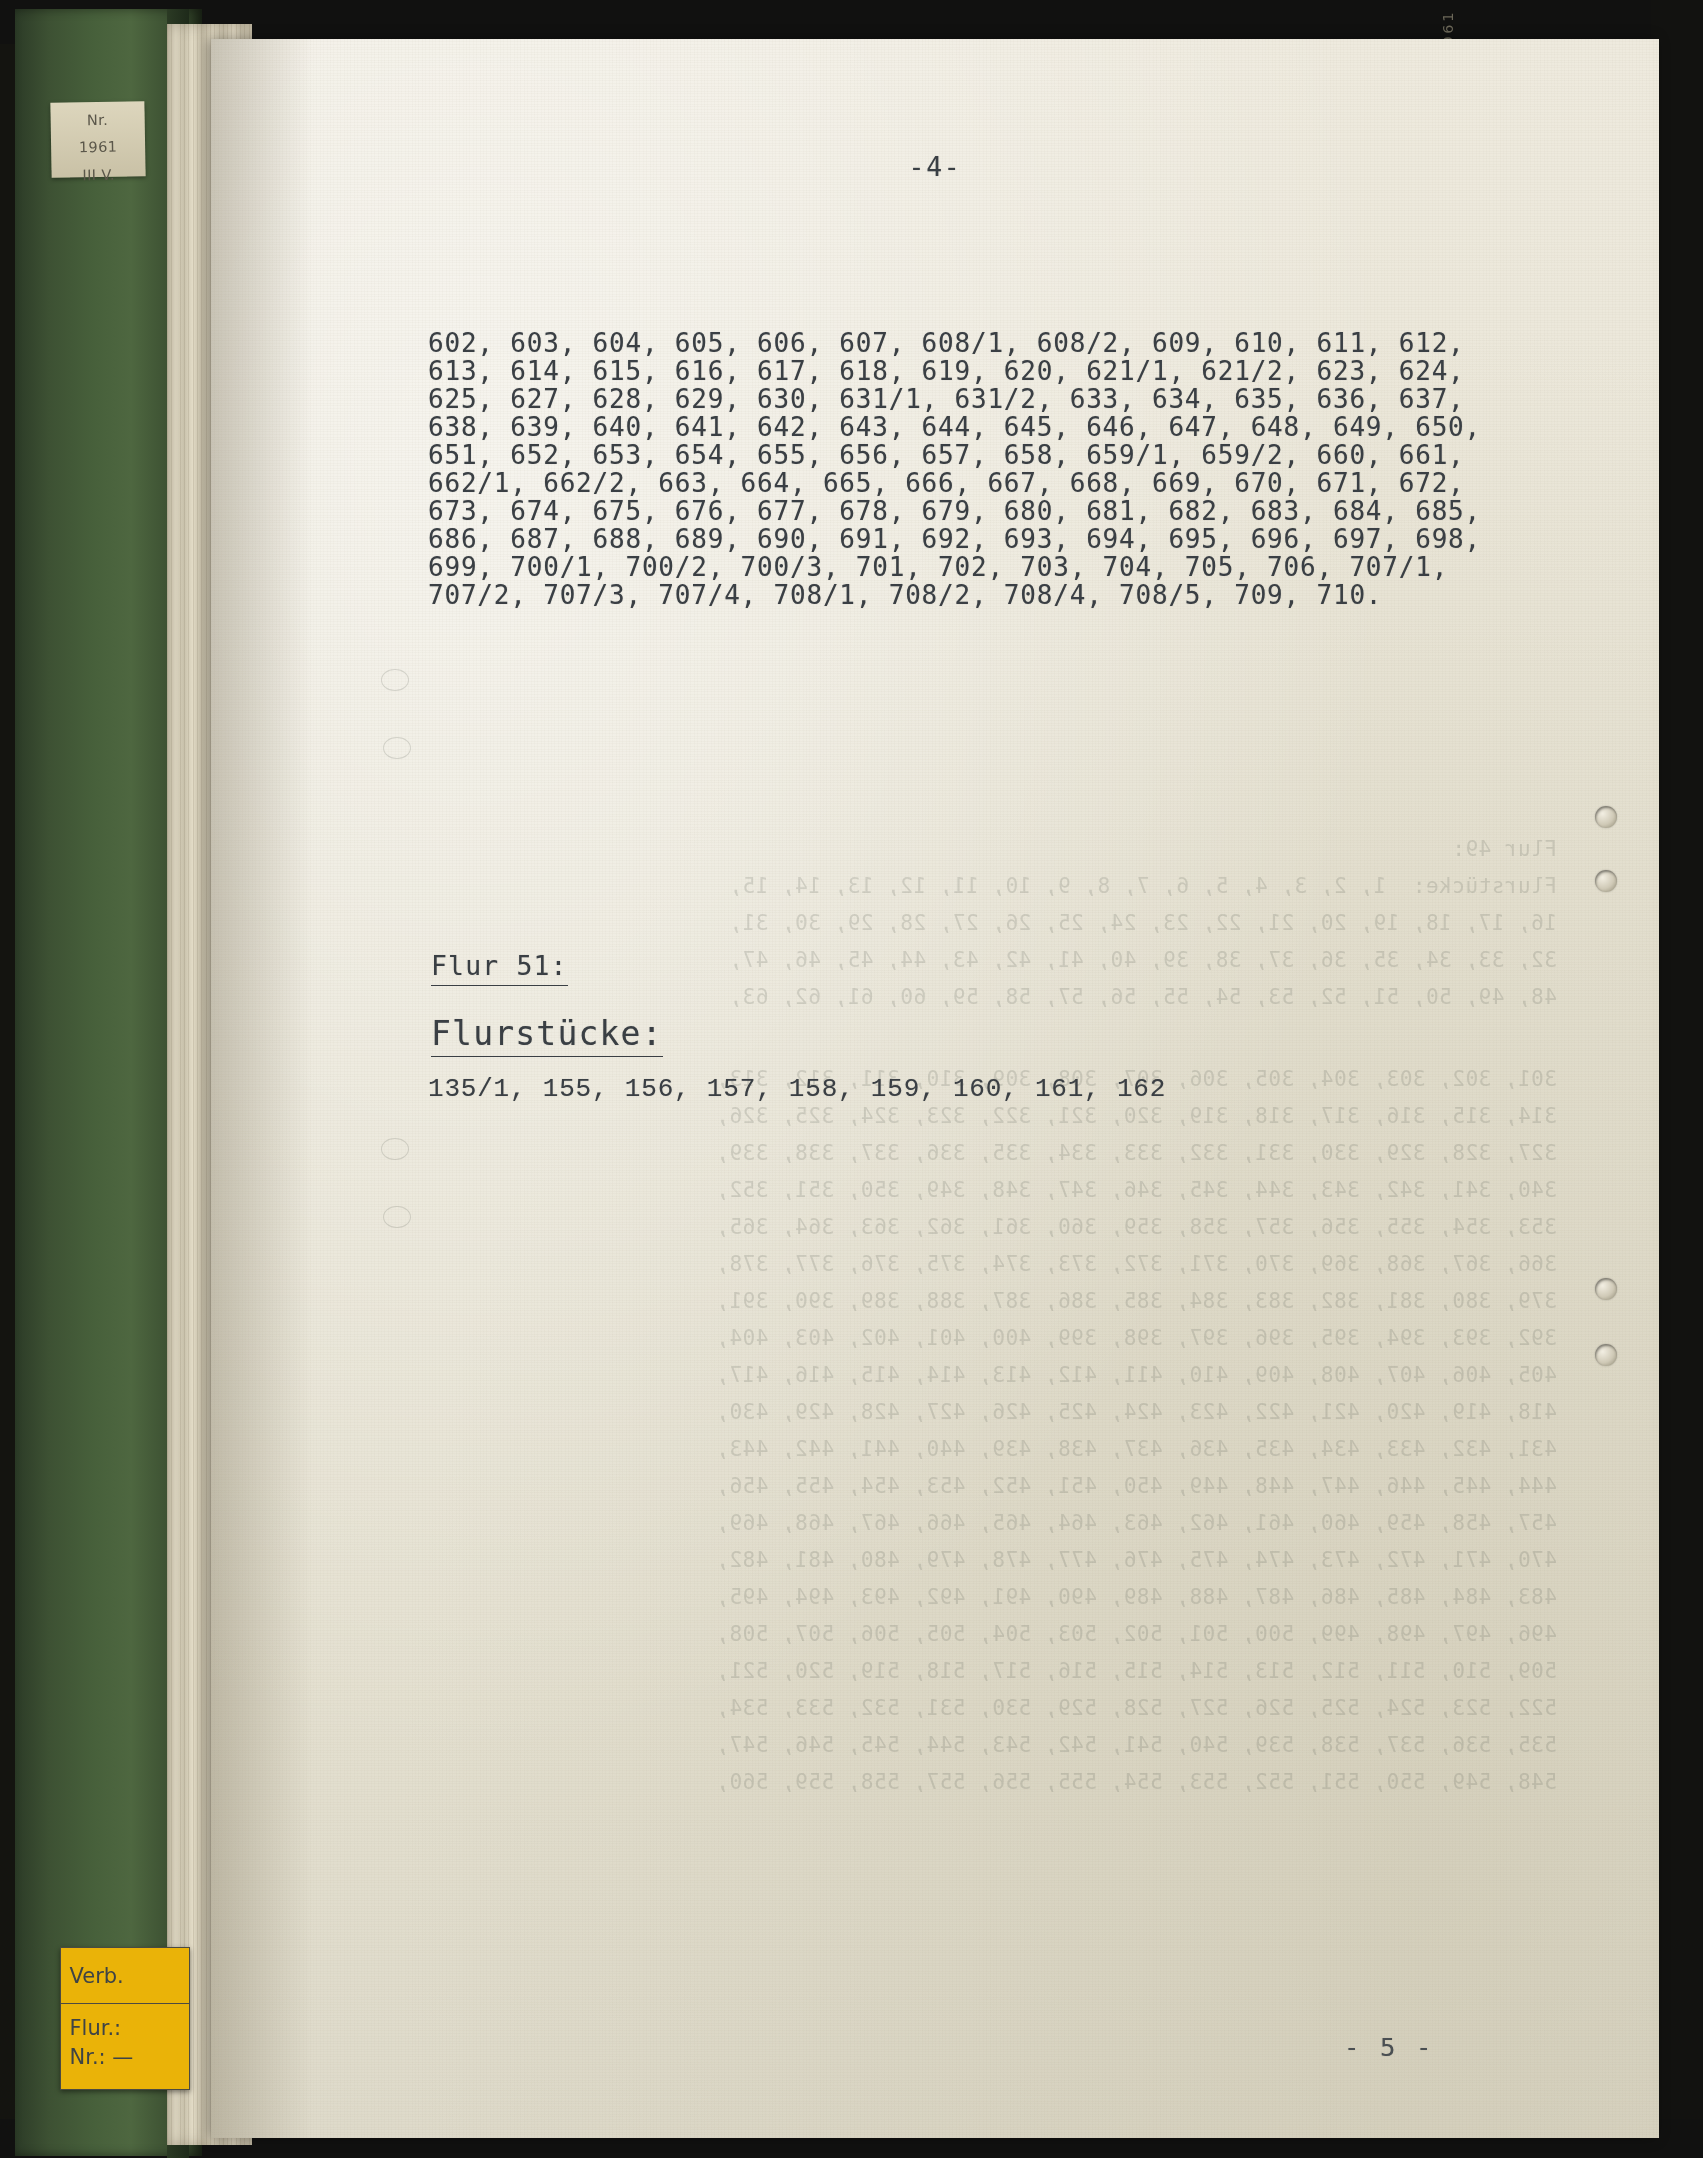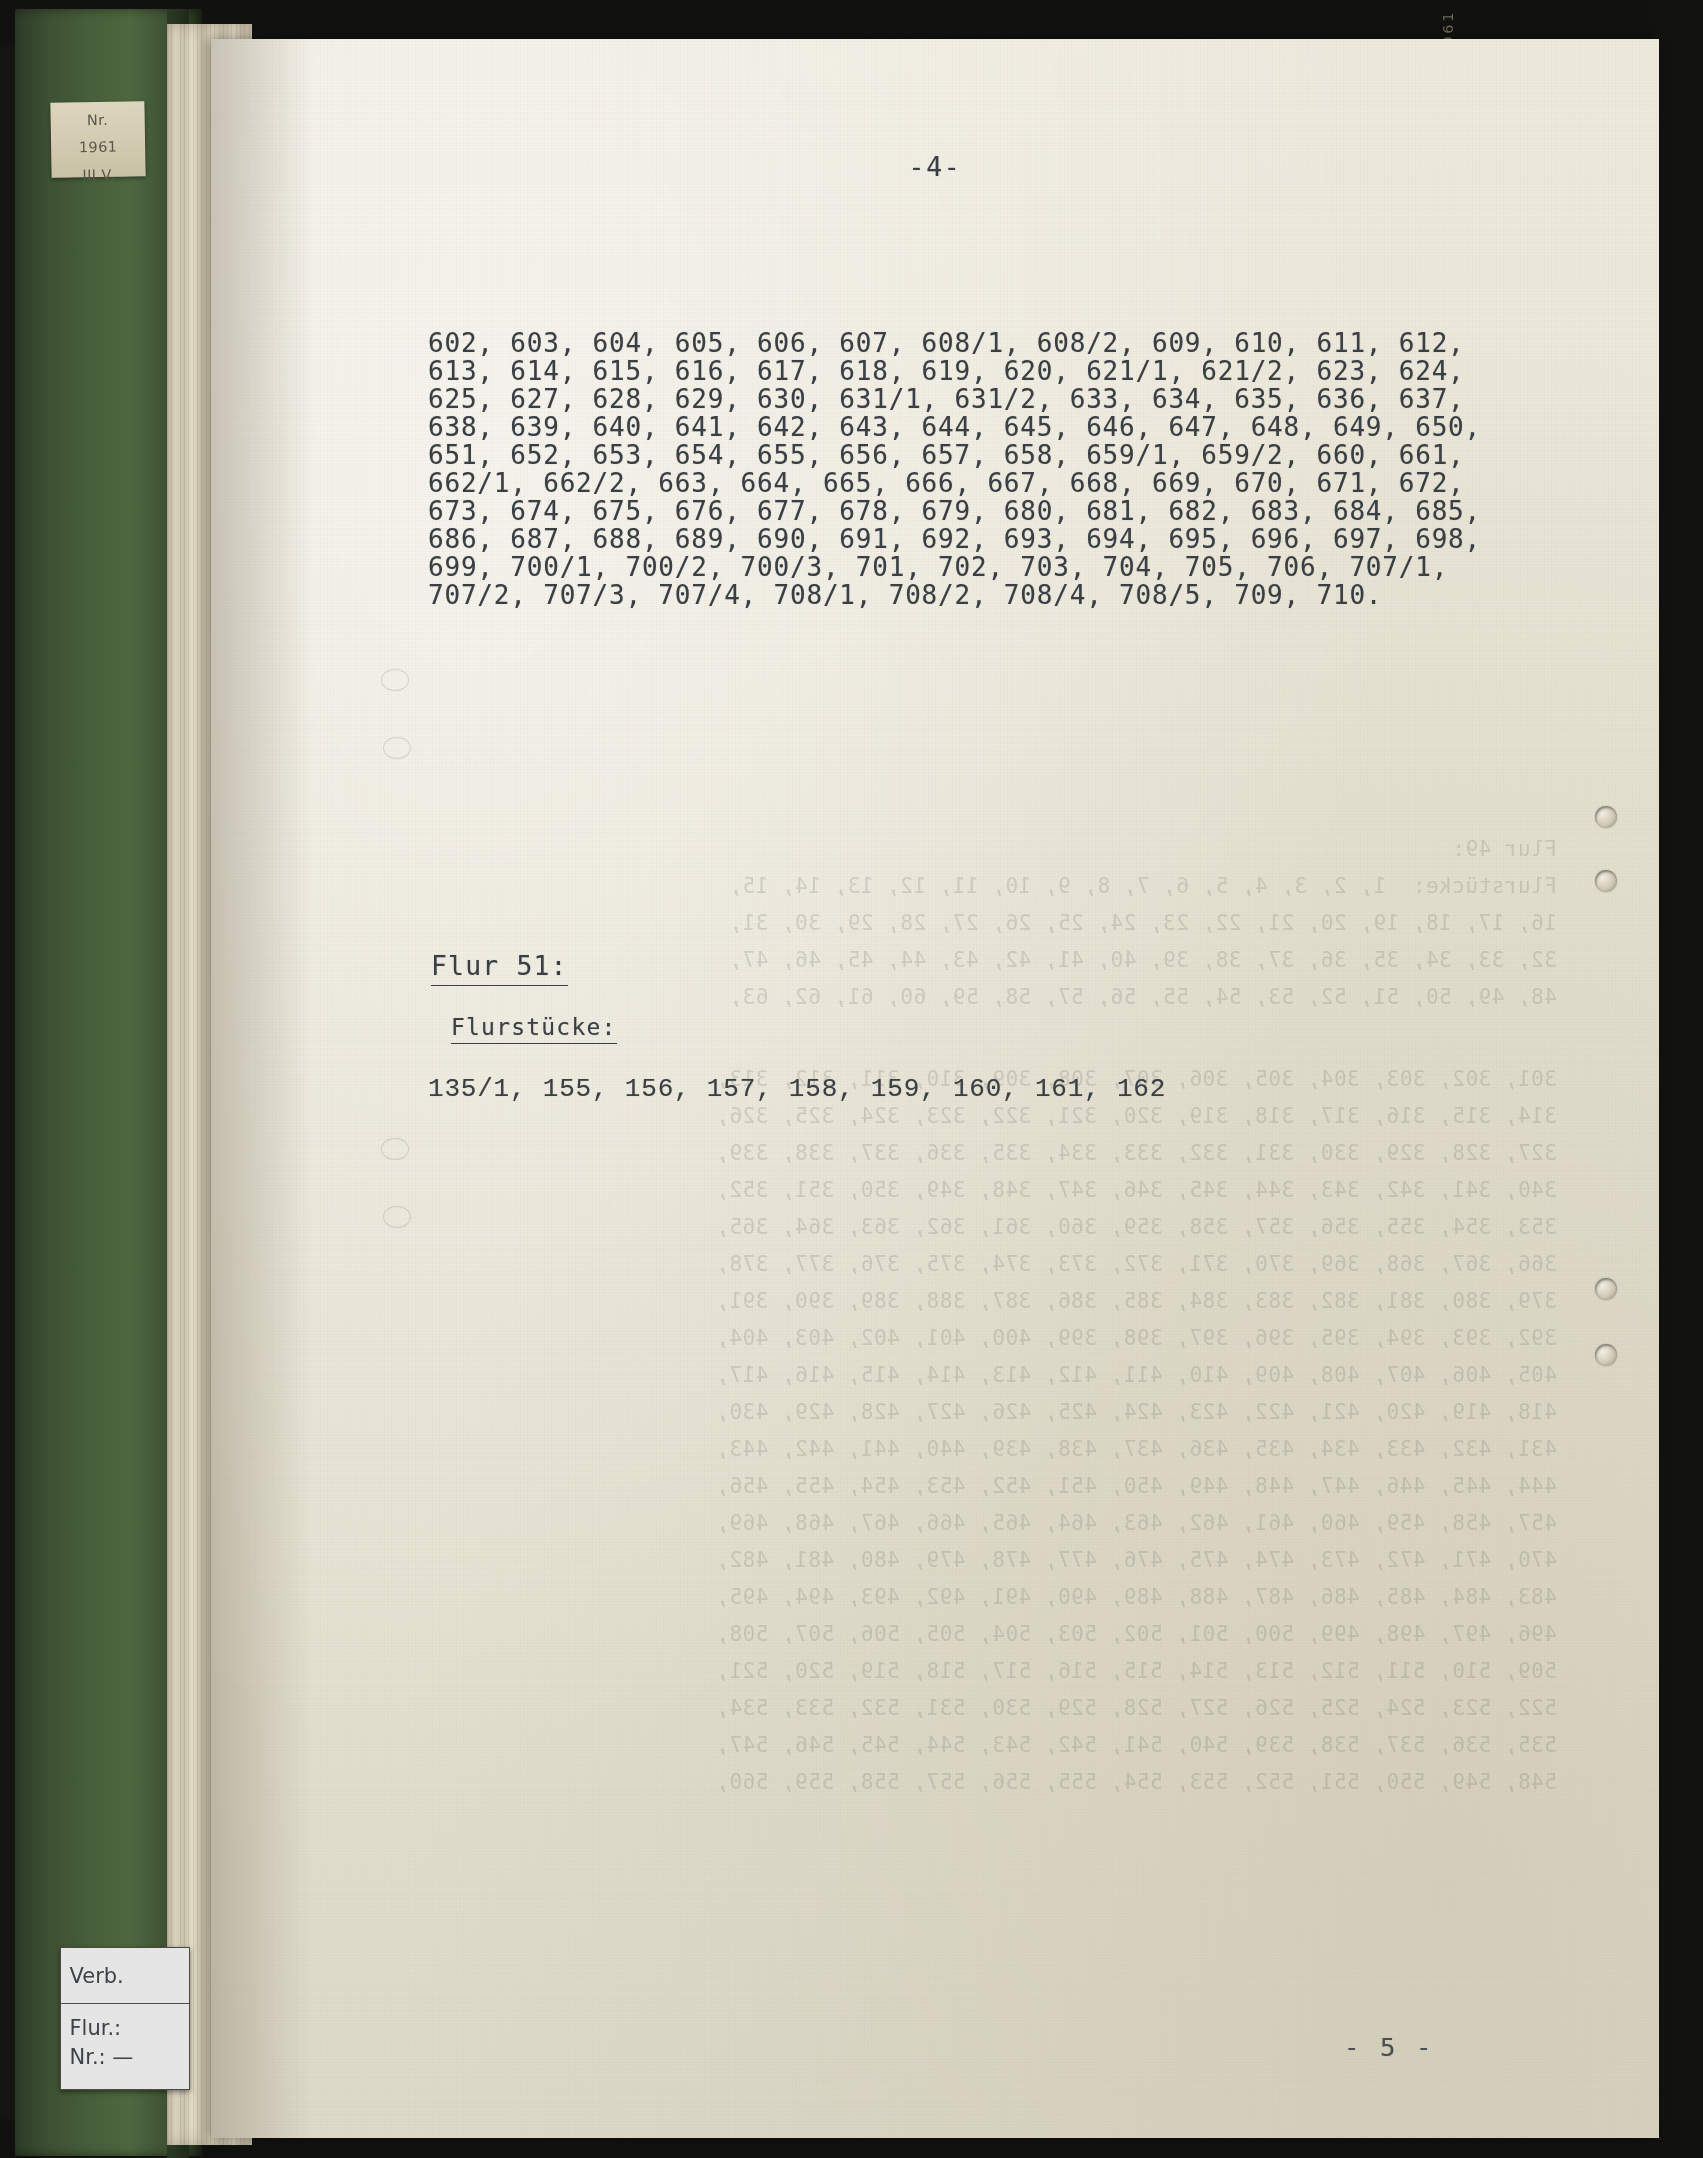--- a/index.html
+++ b/index.html
@@ -135,25 +135,24 @@
     top: 911px;
     left: 220px;
     font-size: 26.4px;
     letter-spacing: 1.2px;
     border-bottom: 1.7px solid #3a3f44;
     padding-bottom: 4px;
   }
   #parcels-heading {
     top: 975px;
     left: 220px;
-    font-size: 23px;
+    font-size: 33px;
     letter-spacing: 1.2px;
     border-bottom: 1.7px solid #3a3f44;
     padding-bottom: 2.6px;
-    margin-left: 20px;
   }
   #flur51-list {
     top: 1035px;
     left: 217px;
     font-size: 26px;
     letter-spacing: 0.8px;
     white-space: pre;
     font-family: Liberation Mono, monospace;
   }
 
@@ -223,21 +222,21 @@
     letter-spacing: 2.6px;
     transform: rotate(180deg);
     writing-mode: vertical-rl;
   }
 
   
   .stamp-box {
     position: absolute;
     left: 60px; bottom: 68px;
     width: 128px; height: 141px;
-    background: #e5e5e5;
+    background: #eab308;
     border: 1.7px solid #4c4a41;
     box-shadow: 0 1.7px 5.1px rgba(0,0,0,.45);
     overflow: hidden;
   }
   .stamp-box .row {
     font-family: "DejaVu Sans", sans-serif;
     font-size: 21px;
     color: #3e4346;
     padding: 0 8.5px;
     line-height: 29px;

